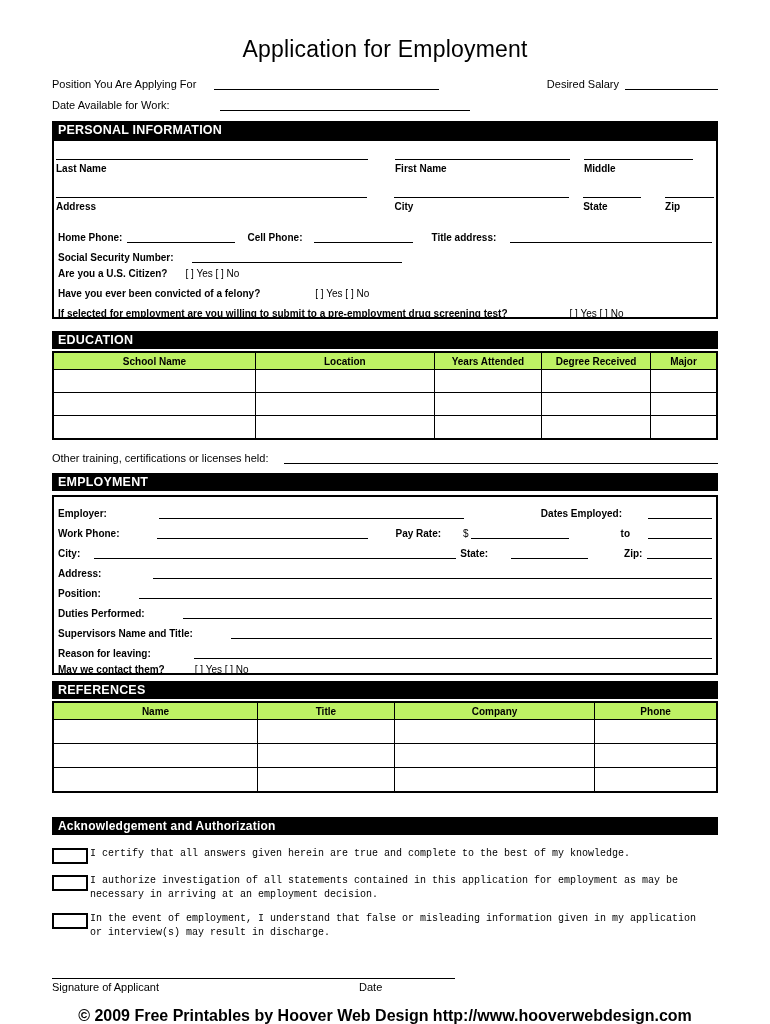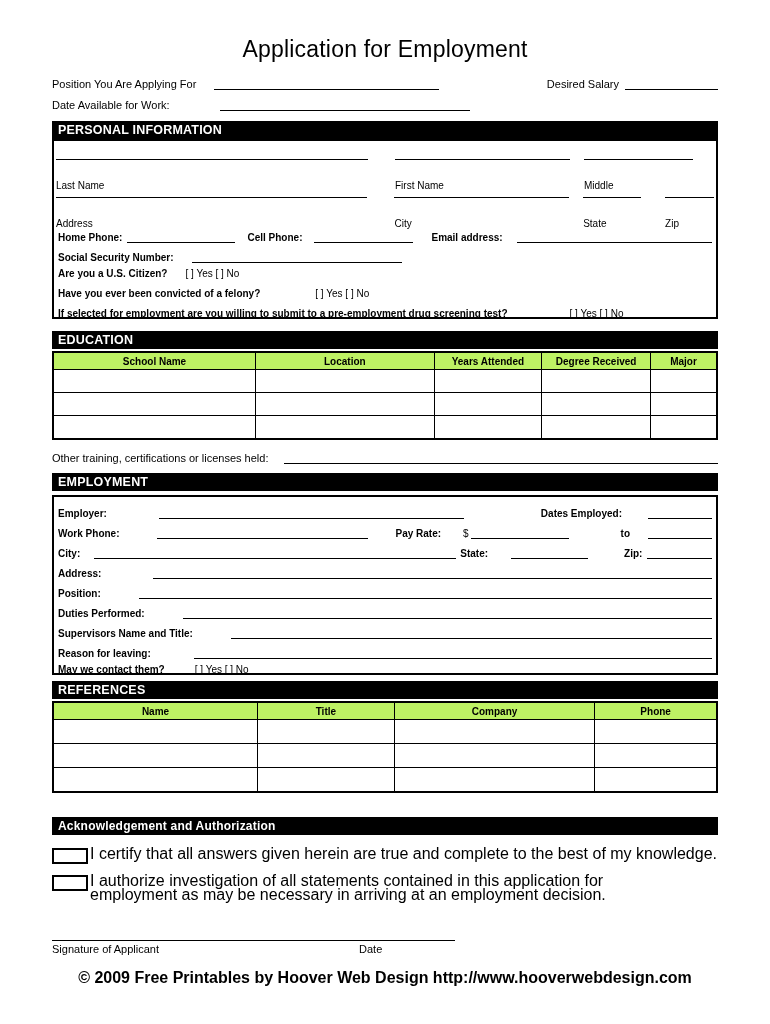--- a/index.html
+++ b/index.html
@@ -15,39 +15,39 @@
   .r2{margin-top:5px;gap:30px;}
   .line{border-bottom:1.6px solid #000;height:12px;display:inline-block;}
   .spacer{flex:1;}
   .bar{background:#000;color:#fff;font-weight:bold;font-size:12.5px;height:18px;line-height:18px;padding-left:6px;letter-spacing:.2px;}
   .bar.mt{margin-top:10px;}
   .box{border:2px solid #000;box-sizing:border-box;}
   .pbox{height:180px;padding:4px 2px 0 2px;}
   .fgrid{display:flex;height:36px;padding-top:2px;}
   .fcell{display:flex;flex-direction:column;padding-top:12px;}
   .fline{border-bottom:1.6px solid #000;height:0;}
-  .flabel{font-weight:normal;font-size:10px;margin-top:20px;}
+  .flabel{font-weight:bold;font-size:10px;margin-top:3px;}
   .inrow{display:flex;align-items:flex-end;font-size:10px;font-weight:bold;height:20px;padding:0 2px;}
   .inrow .plain{font-weight:normal;}
   .inrow .line{height:11px;}
   .h22{height:22px;}
   .qrow{display:flex;align-items:center;font-size:10px;font-weight:bold;height:20px;padding:0 2px;}
   .qrow .yn{font-weight:normal;}
   table{border-collapse:collapse;width:666px;table-layout:fixed;}
   table,th,td{border:1.6px solid #000;}
   table{border-width:2px;}
   th{background:#bef264;font-size:10px;font-weight:bold;height:16px;padding:0;}
   .edu td{height:20px;}
   .ref td{height:21px;}
   .otherrow{display:flex;align-items:flex-end;margin-top:8px;height:16px;}
   .otherrow .blabel{font-weight:normal;font-size:11px;}
   .ebox{height:180px;padding:2px 2px 0 2px;margin-top:4px;}
   .ackitem{display:flex;align-items:flex-start;margin-top:10px;}
   .cbx{width:32px;height:12px;border:2px solid #000;flex:none;margin-top:1px;}
-  .acktext{font-size:16px;line-height:14px;margin-left:2px;}
+  .acktext{font-size:10px;line-height:14px;margin-left:2px;font-family:Liberation Mono, monospace;}
   .sigline{width:403px;border-bottom:1.6px solid #000;height:0;margin-top:38px;}
   .sigrow{display:flex;font-size:11px;height:15px;align-items:center;}
   .copyright{font-weight:bold;font-size:16px;text-align:center;width:770px;margin-top:13px;}
 </style>
 </head>
 <body>
 
 <div class="page">
   <div class="title">Application for Employment</div>
 
@@ -98,21 +98,21 @@
         <div class="fcell" style="width:49px;margin-left:24px;">
           <div class="fline"></div>
           <div class="flabel">Zip</div>
         </div>
       </div>
       <div class="inrow h22">
         <span>Home Phone:</span>
         <span class="line" style="width:108px;margin-left:5px;"></span>
         <span style="margin-left:12px;">Cell Phone:</span>
         <span class="line" style="width:99px;margin-left:12px;"></span>
-        <span style="margin-left:18px;">Email address:</span>
+        <span style="margin-left:18px;">Title address:</span>
         <span class="line" style="flex:1;margin-left:14px;"></span>
       </div>
       <div class="inrow">
         <span>Social Security Number:</span>
         <span class="line" style="width:210px;margin-left:18px;"></span>
       </div>
       <div class="qrow">
         <span>Are you a U.S. Citizen?</span>
         <span class="yn" style="margin-left:18px;">[ ] Yes [ ] No</span>
       </div>
@@ -266,20 +266,24 @@
 
     <div class="bar" style="margin-top:24px;font-size:12px;">Acknowledgement and Authorization</div>
     <div class="ackitem" style="margin-top:12px;">
       <span class="cbx"></span>
       <span class="acktext">I certify that all answers given herein are true and complete to the best of my knowledge.</span>
     </div>
     <div class="ackitem">
       <span class="cbx"></span>
       <span class="acktext" style="max-width:600px;">I authorize investigation of all statements contained in this application for employment as may be necessary in arriving at an employment decision.</span>
     </div>
+    <div class="ackitem">
+      <span class="cbx"></span>
+      <span class="acktext" style="max-width:612px;">In the event of employment, I understand that false or misleading information given in my application or interview(s) may result in discharge.</span>
+    </div>
 
     <div class="sigline"></div>
     <div class="sigrow">
       <span>Signature of  Applicant</span>
       <span style="margin-left:200px;">Date</span>
     </div>
   </div>
   <div class="copyright">© 2009 Free Printables by Hoover Web Design http://www.hooverwebdesign.com</div>
 </div>
 

